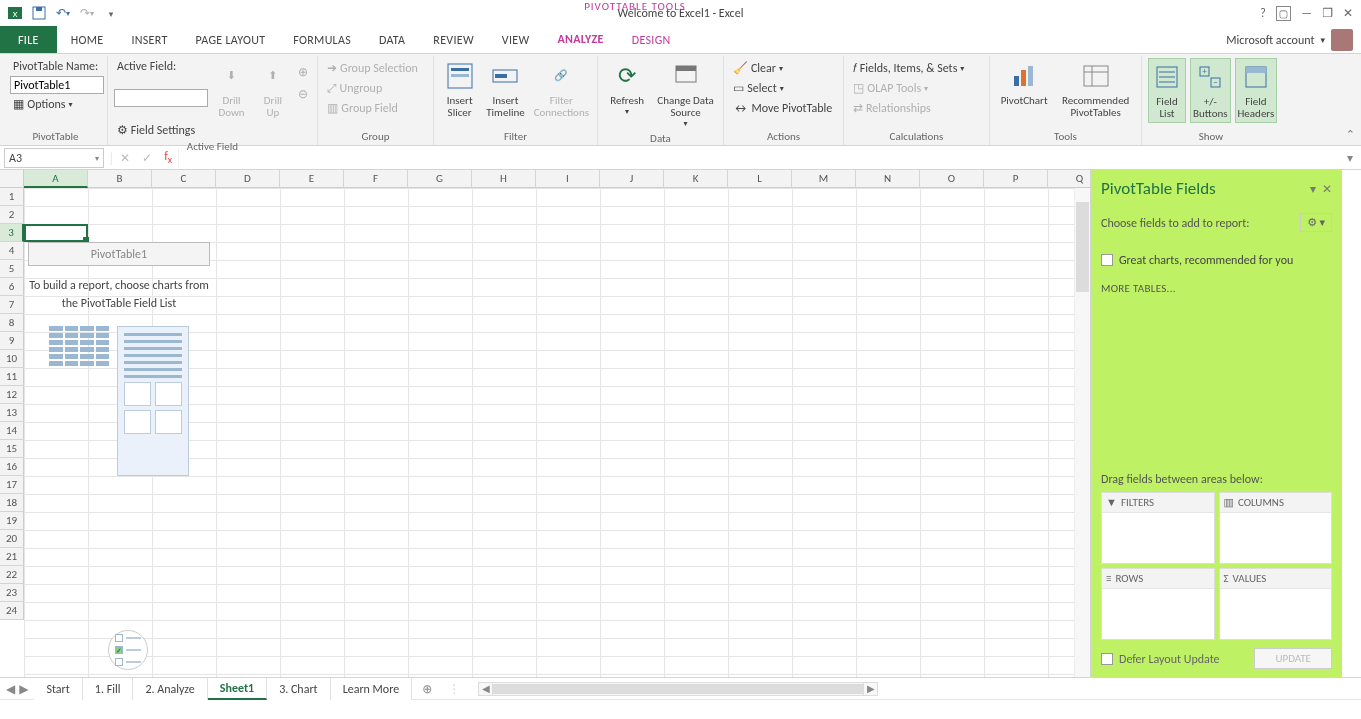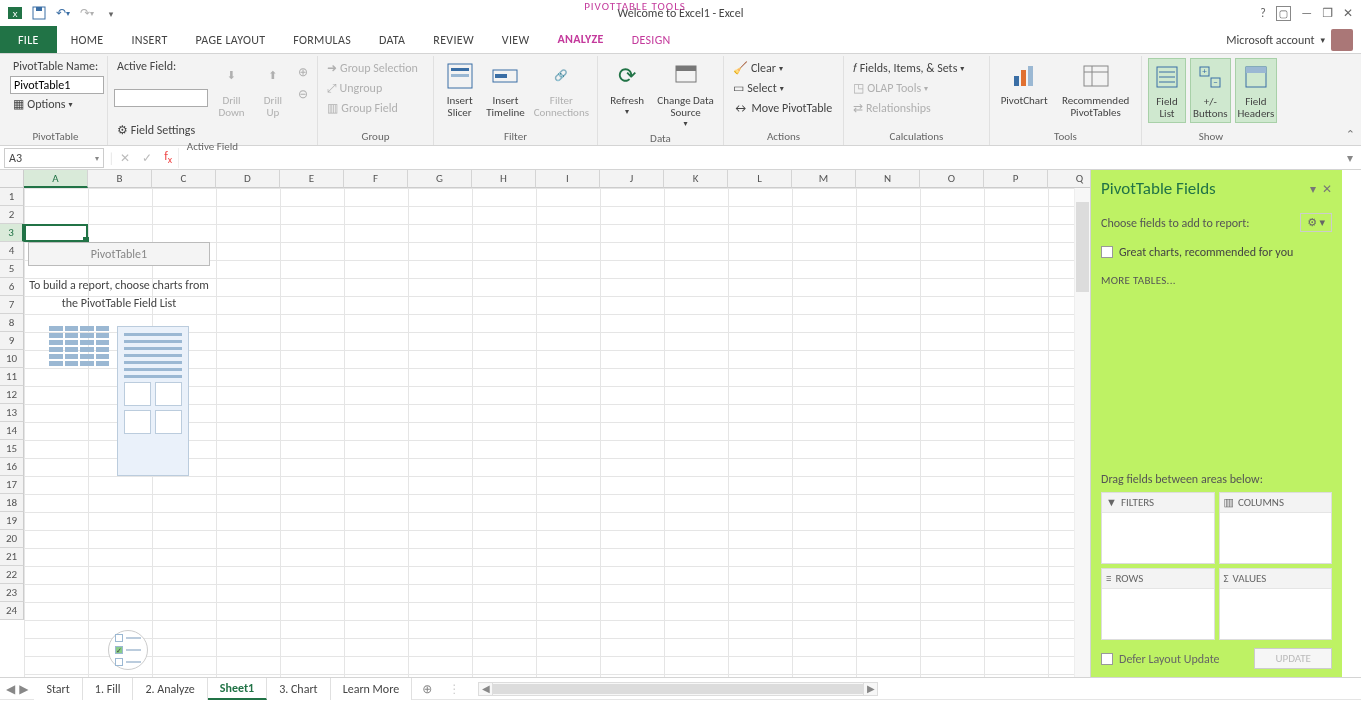--- a/index.html
+++ b/index.html
@@ -69,21 +69,21 @@
   .circle{ position:absolute; left:108px; top:460px; width:40px; height:40px; border:1px solid #ccc; border-radius:50%; background:#fff; display:flex; flex-direction:column; justify-content:center; gap:4px; padding:6px;}
   .circle .ln{ display:flex; align-items:center; gap:3px;}
   .chk{ width:8px;height:8px;border:1px solid #9bb8d3; font-size:7px; line-height:7px; text-align:center;}
   .chkln{ flex:1; height:2px; background:#bcd;} 
   
   .pane{ flex:0 0 252px; border-left:1px solid #d4d4d4; background:#bef264; display:flex; flex-direction:column; padding:8px 10px;}
   .pane-title{ font-size:17px; color:#217346; font-weight:400; display:flex; align-items:center;}
   .pane-title .pctrl{ margin-left:auto; color:#777; font-size:12px; display:flex; gap:6px;}
   .pane-sub{ margin-top:14px; font-size:12px; color:#555; display:flex; align-items:center; justify-content:space-between;}
   .gearbtn{ border:1px solid #ccc; padding:2px 6px; color:#666; font-size:11px;}
-  .field-list{ margin-top:10px; flex:0 0 150px;}
+  .field-list{ margin-top:18px; flex:0 0 150px;}
   .field-item{ display:flex; align-items:center; gap:6px; font-size:12px; color:#444; padding:3px 0;}
   .chkbox{ width:12px; height:12px; border:1px solid #999; background:#fff;}
   .more{ font-size:11px; color:#555; margin-top:12px; letter-spacing:0.3px;}
   .areas{ margin-top:auto;}
   .areas-lbl{font-size:12px; color:#555; margin-bottom:6px;}
   .area-grid{ display:grid; grid-template-columns:1fr 1fr; grid-template-rows:72px 72px; gap:4px;}
   .area-box{ border:1px solid #ddd; background:#fff; font-size:11px; color:#666;}
   .area-h{ background:#f3f3f3; border-bottom:1px solid #e5e5e5; padding:3px 4px; display:flex; align-items:center; gap:4px;}
   .defer{ margin-top:8px; display:flex; align-items:center; gap:6px; font-size:12px; color:#666;}
   .updatebtn{ margin-left:auto; border:1px solid #ccc; color:#bbb; padding:3px 20px; font-size:11px; background:#f6f6f6;}

